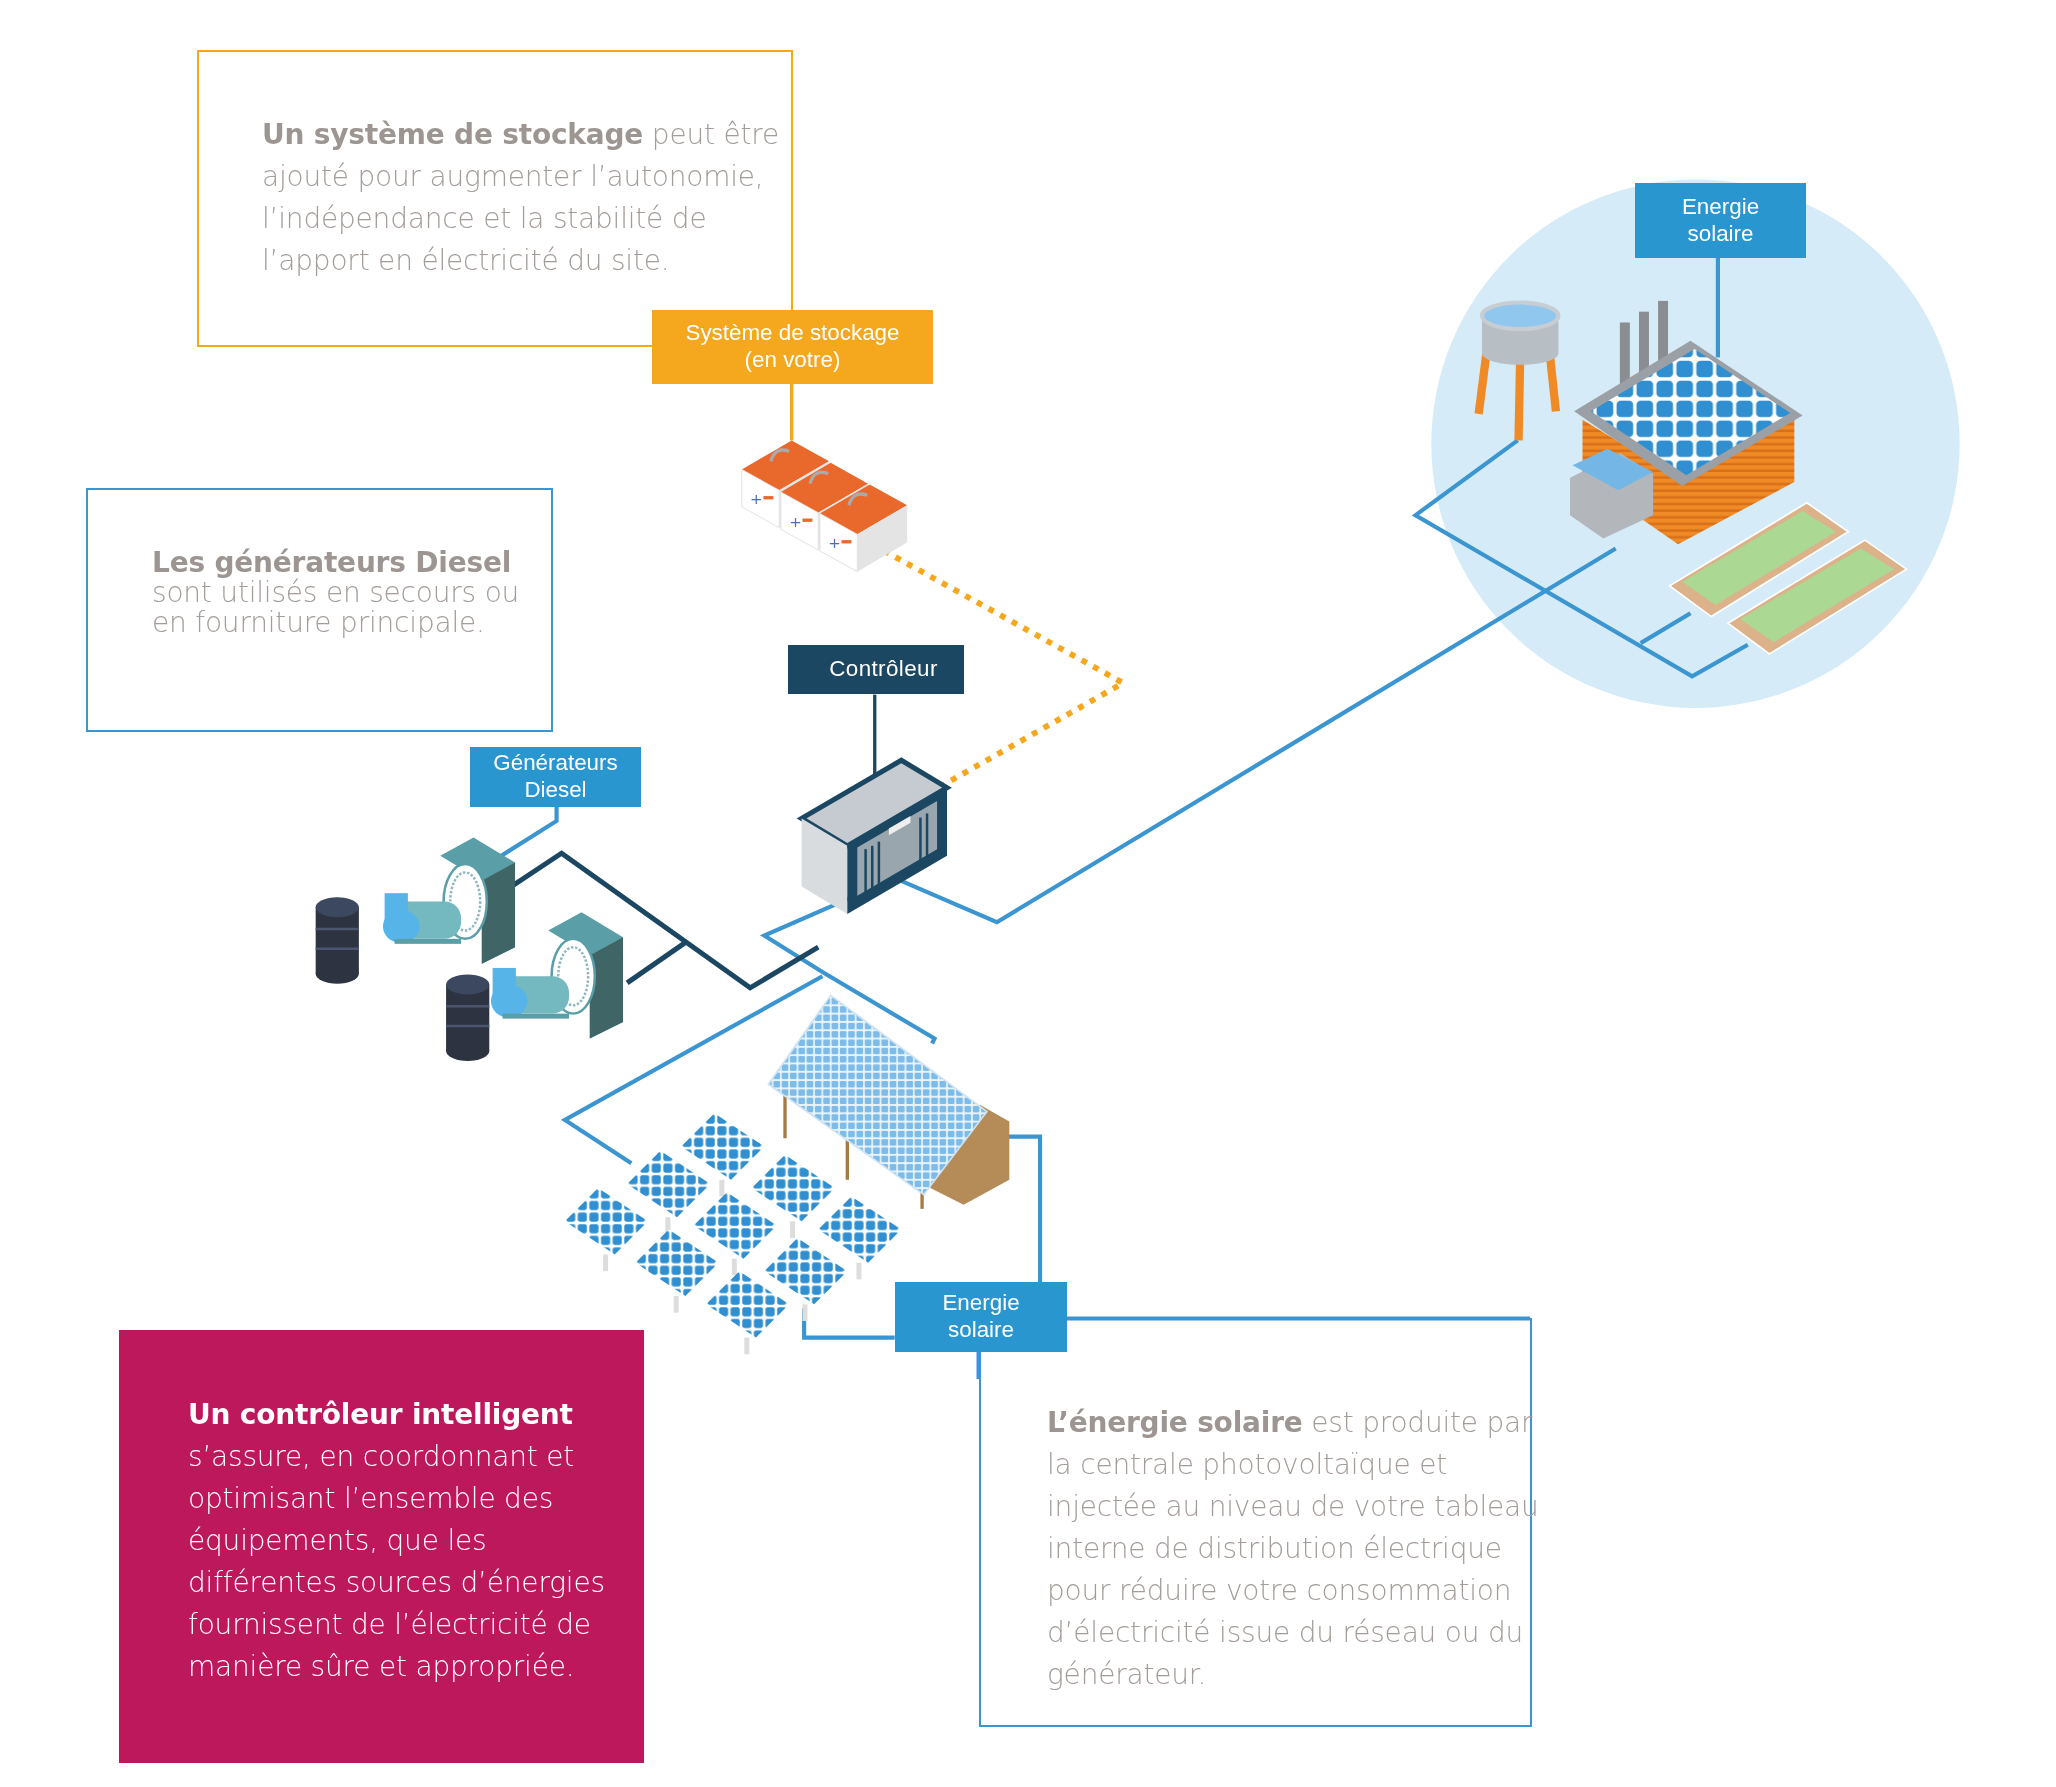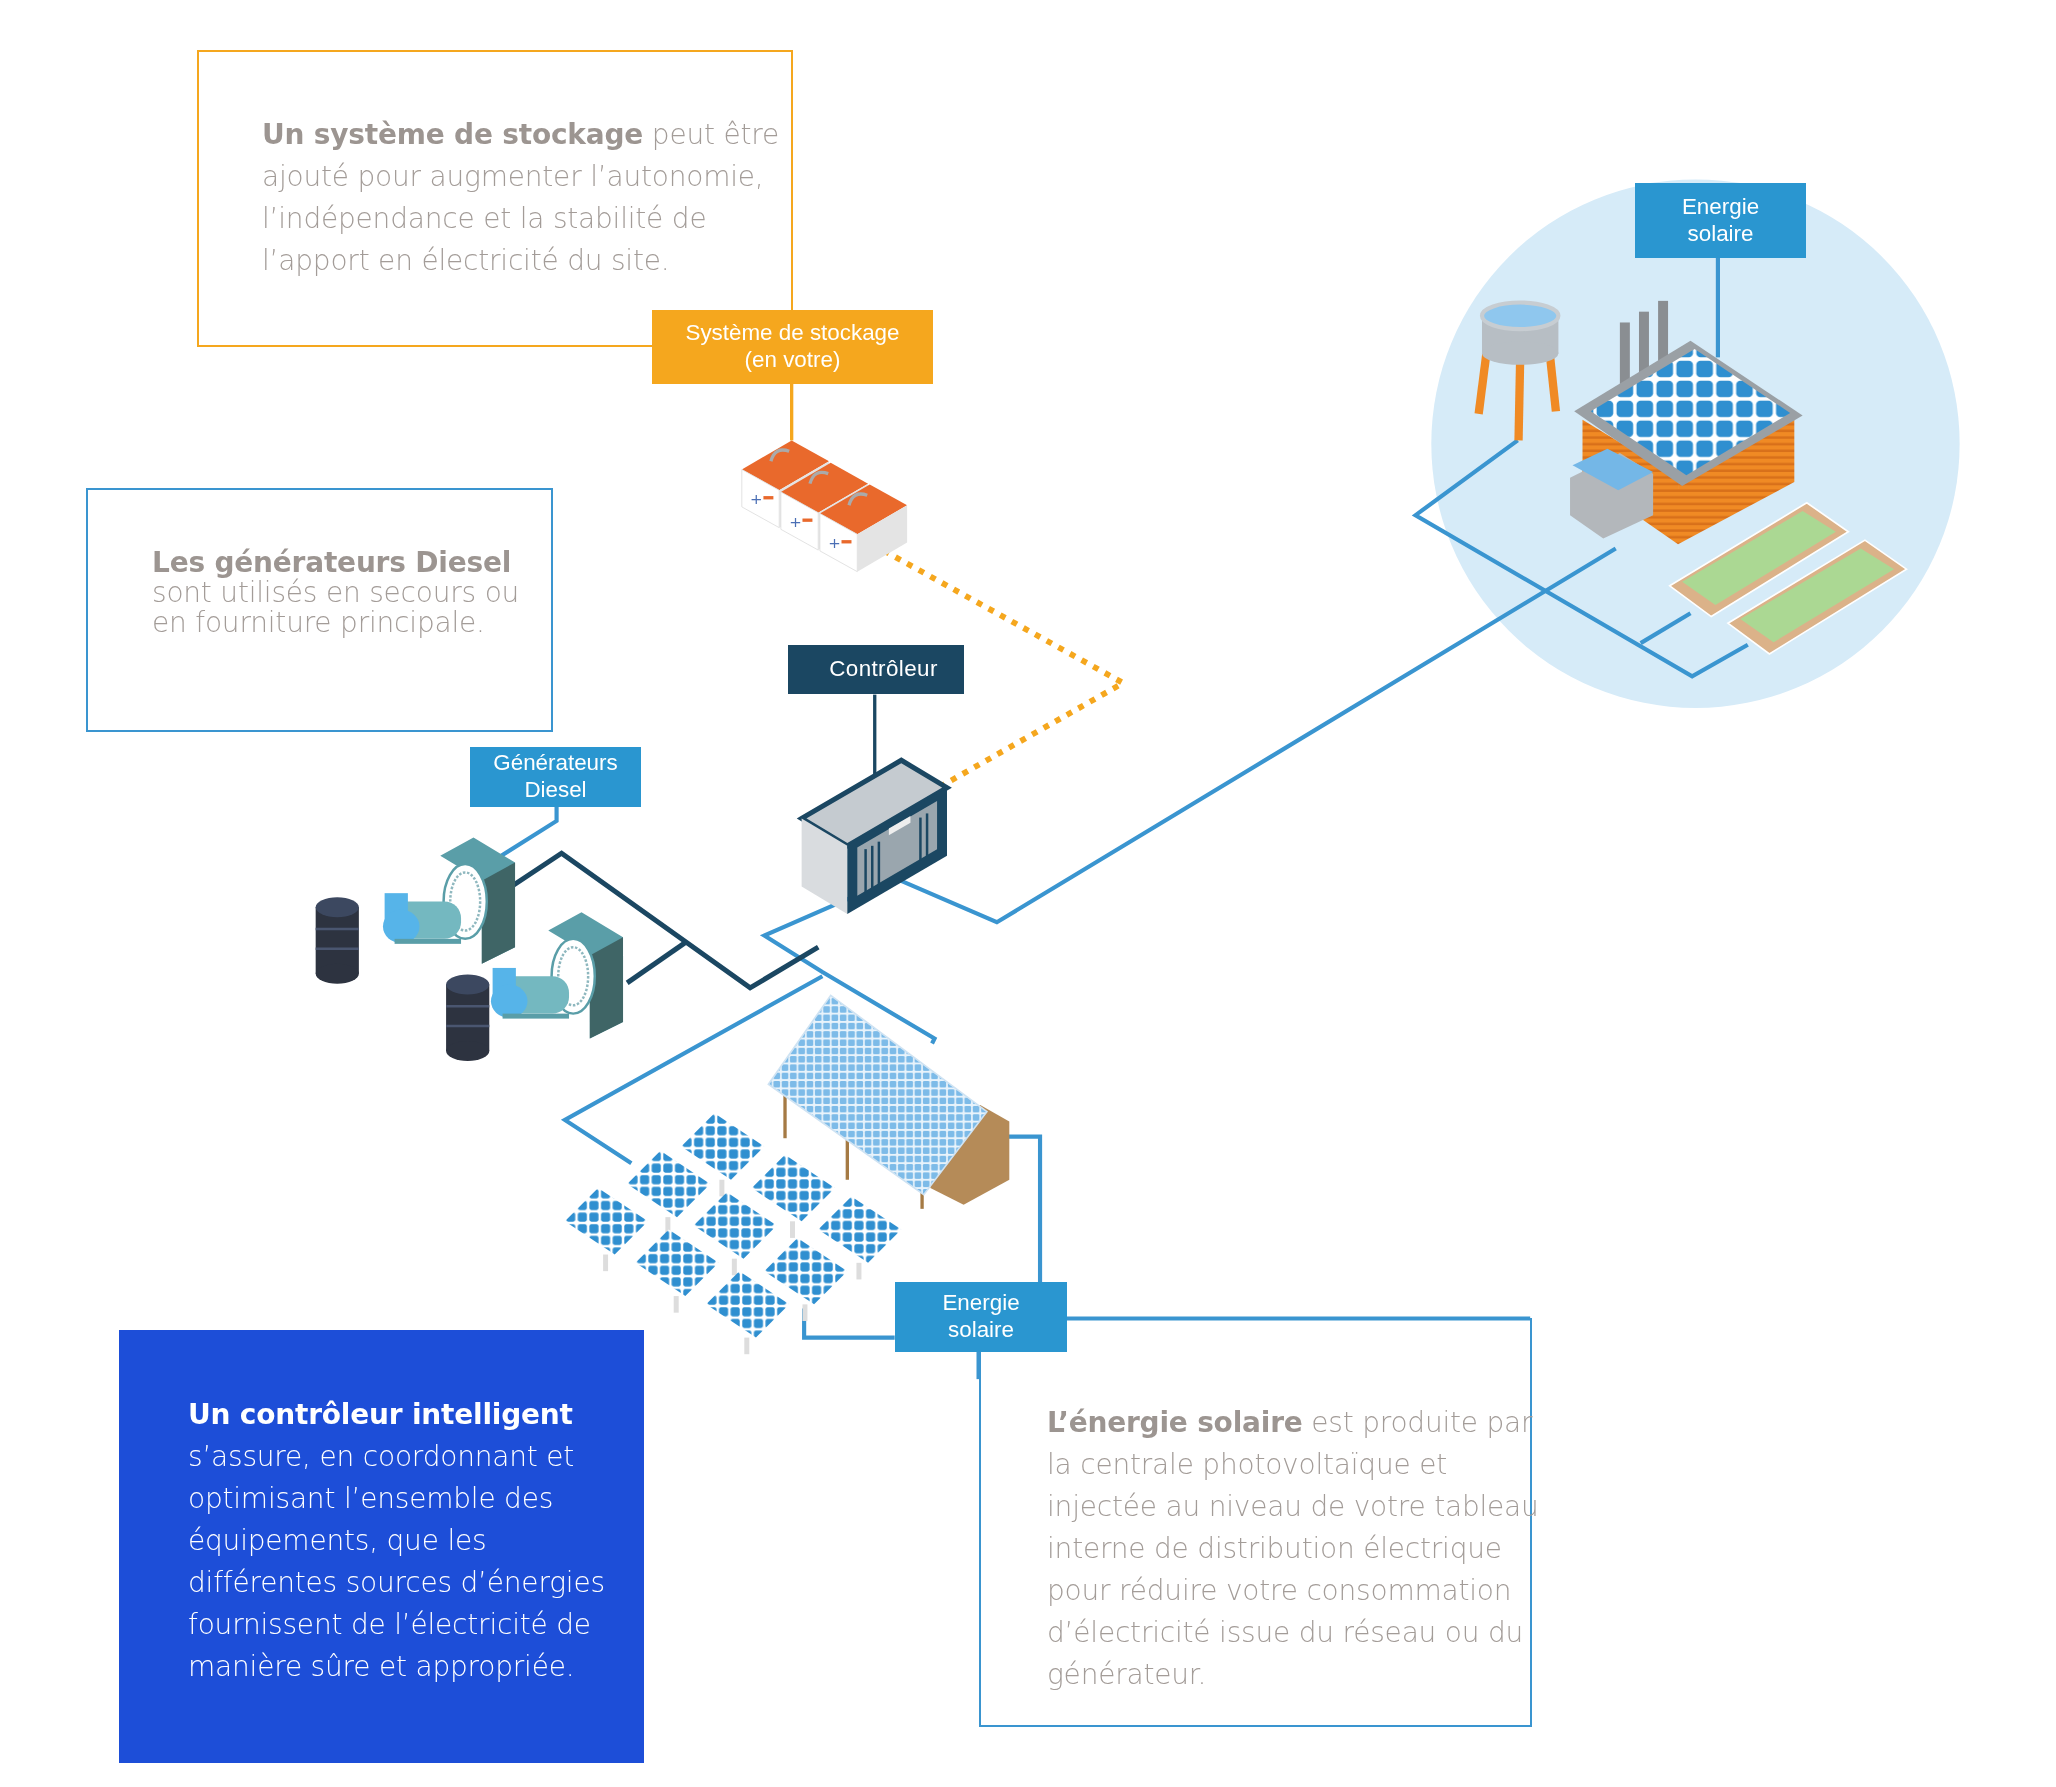--- a/index.html
+++ b/index.html
@@ -11,21 +11,21 @@
   .label{position:absolute;box-sizing:border-box;color:#fff;font-family:"Liberation Sans",sans-serif;text-align:right;display:flex;flex-direction:column;justify-content:center;align-items:center;line-height:1.2;}
   .label span{display:block;}
   .lbl-blue{background:#2a96d0;font-size:22.4px;}
   .lbl-orange{background:#f5a71e;font-size:22.4px;}
   .lbl-dark{background:#1b4762;font-size:22.4px;letter-spacing:0.4px;}
 
   #storage-box{left:197px;top:50px;width:596px;height:297px;border:2.5px solid #f5a71e;background:transparent;}
   #storage-box p{position:absolute;left:47px;top:46px;width:532px;font-size:28px;line-height:42px;}
   #diesel-box{left:86px;top:488px;width:467px;height:244px;border:2.5px solid #3a95d0;background:transparent;}
   #diesel-box p{position:absolute;left:48px;top:42px;width:399px;font-size:28px;line-height:30px;}
-  #controller-box{left:119px;top:1330px;width:525px;height:433px;background:#1d4ed8;}
+  #controller-box{left:119px;top:1330px;width:525px;height:433px;background:#be185d;}
   #controller-box p{position:absolute;left:53px;top:48px;width:449px;font-size:28px;line-height:42px;color:#ffffff;}
   #controller-box p b{color:#ffffff;}
   #solar-box{left:979px;top:1318px;width:553px;height:409px;border:2.5px solid #3a95d0;background:transparent;}
   #solar-box p{position:absolute;left:50px;top:66px;width:498px;font-size:28px;line-height:42px;}
 
   #lbl-storage{left:652px;top:310px;width:281px;height:74px;}
   #lbl-diesel{left:470px;top:699px;width:171px;height:60px;margin-top:48px;}
   #lbl-controller{left:788px;top:645px;width:176px;height:49px;padding-left:15px;}
   #lbl-solar-top{left:1635px;top:183px;width:171px;height:75px;}
   #lbl-solar-bottom{left:895px;top:1282px;width:172px;height:70px;}

